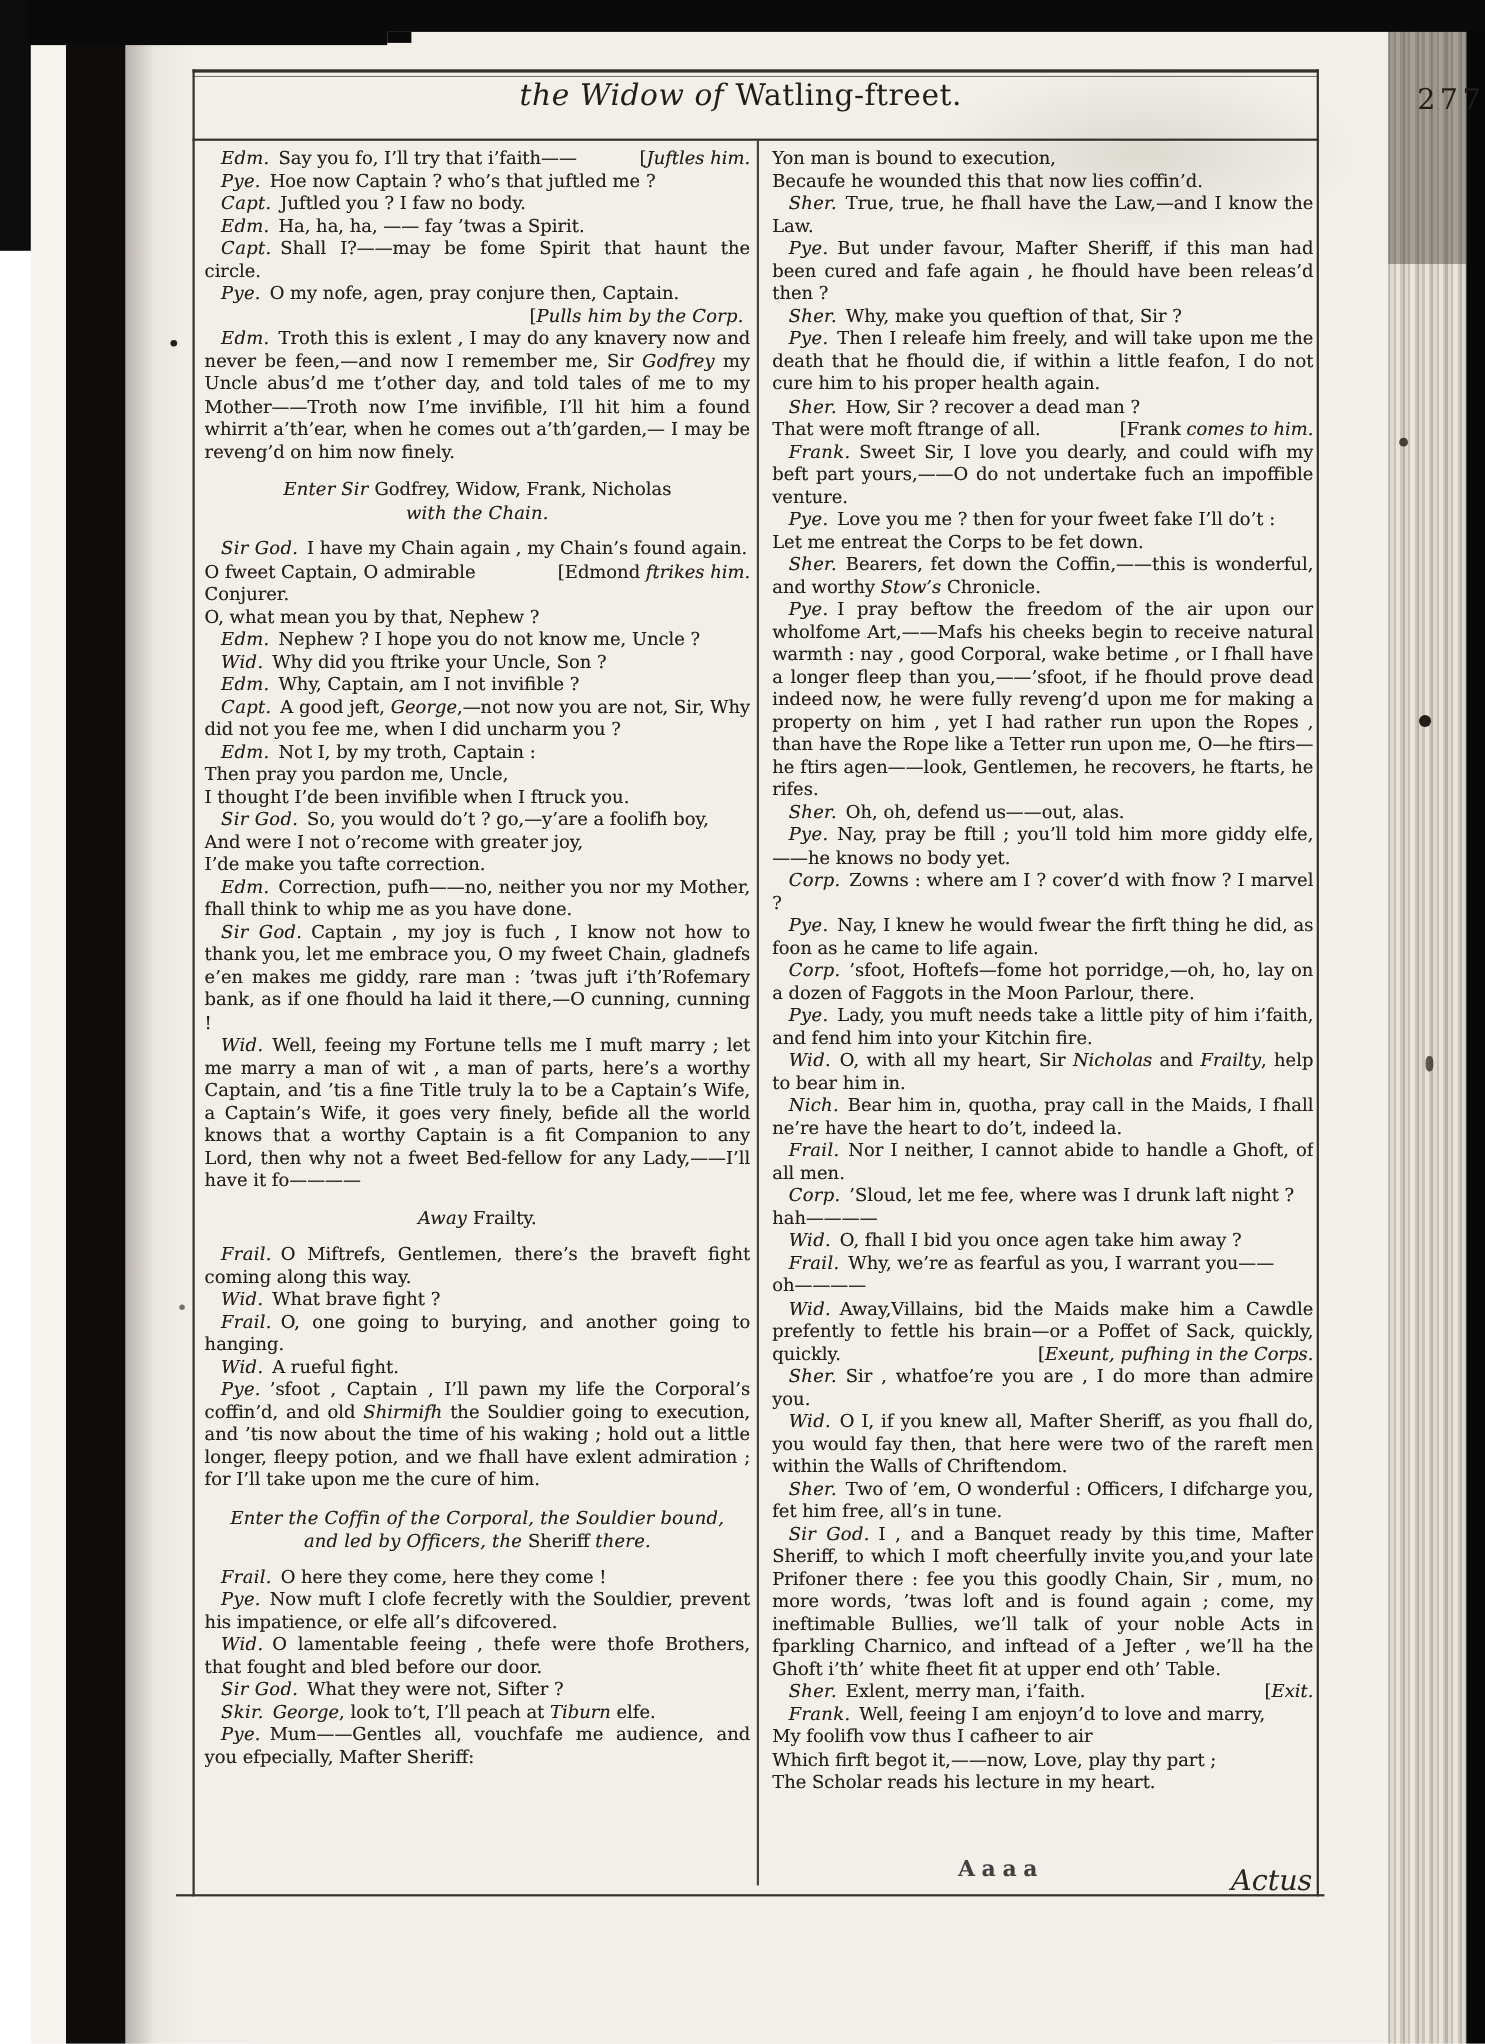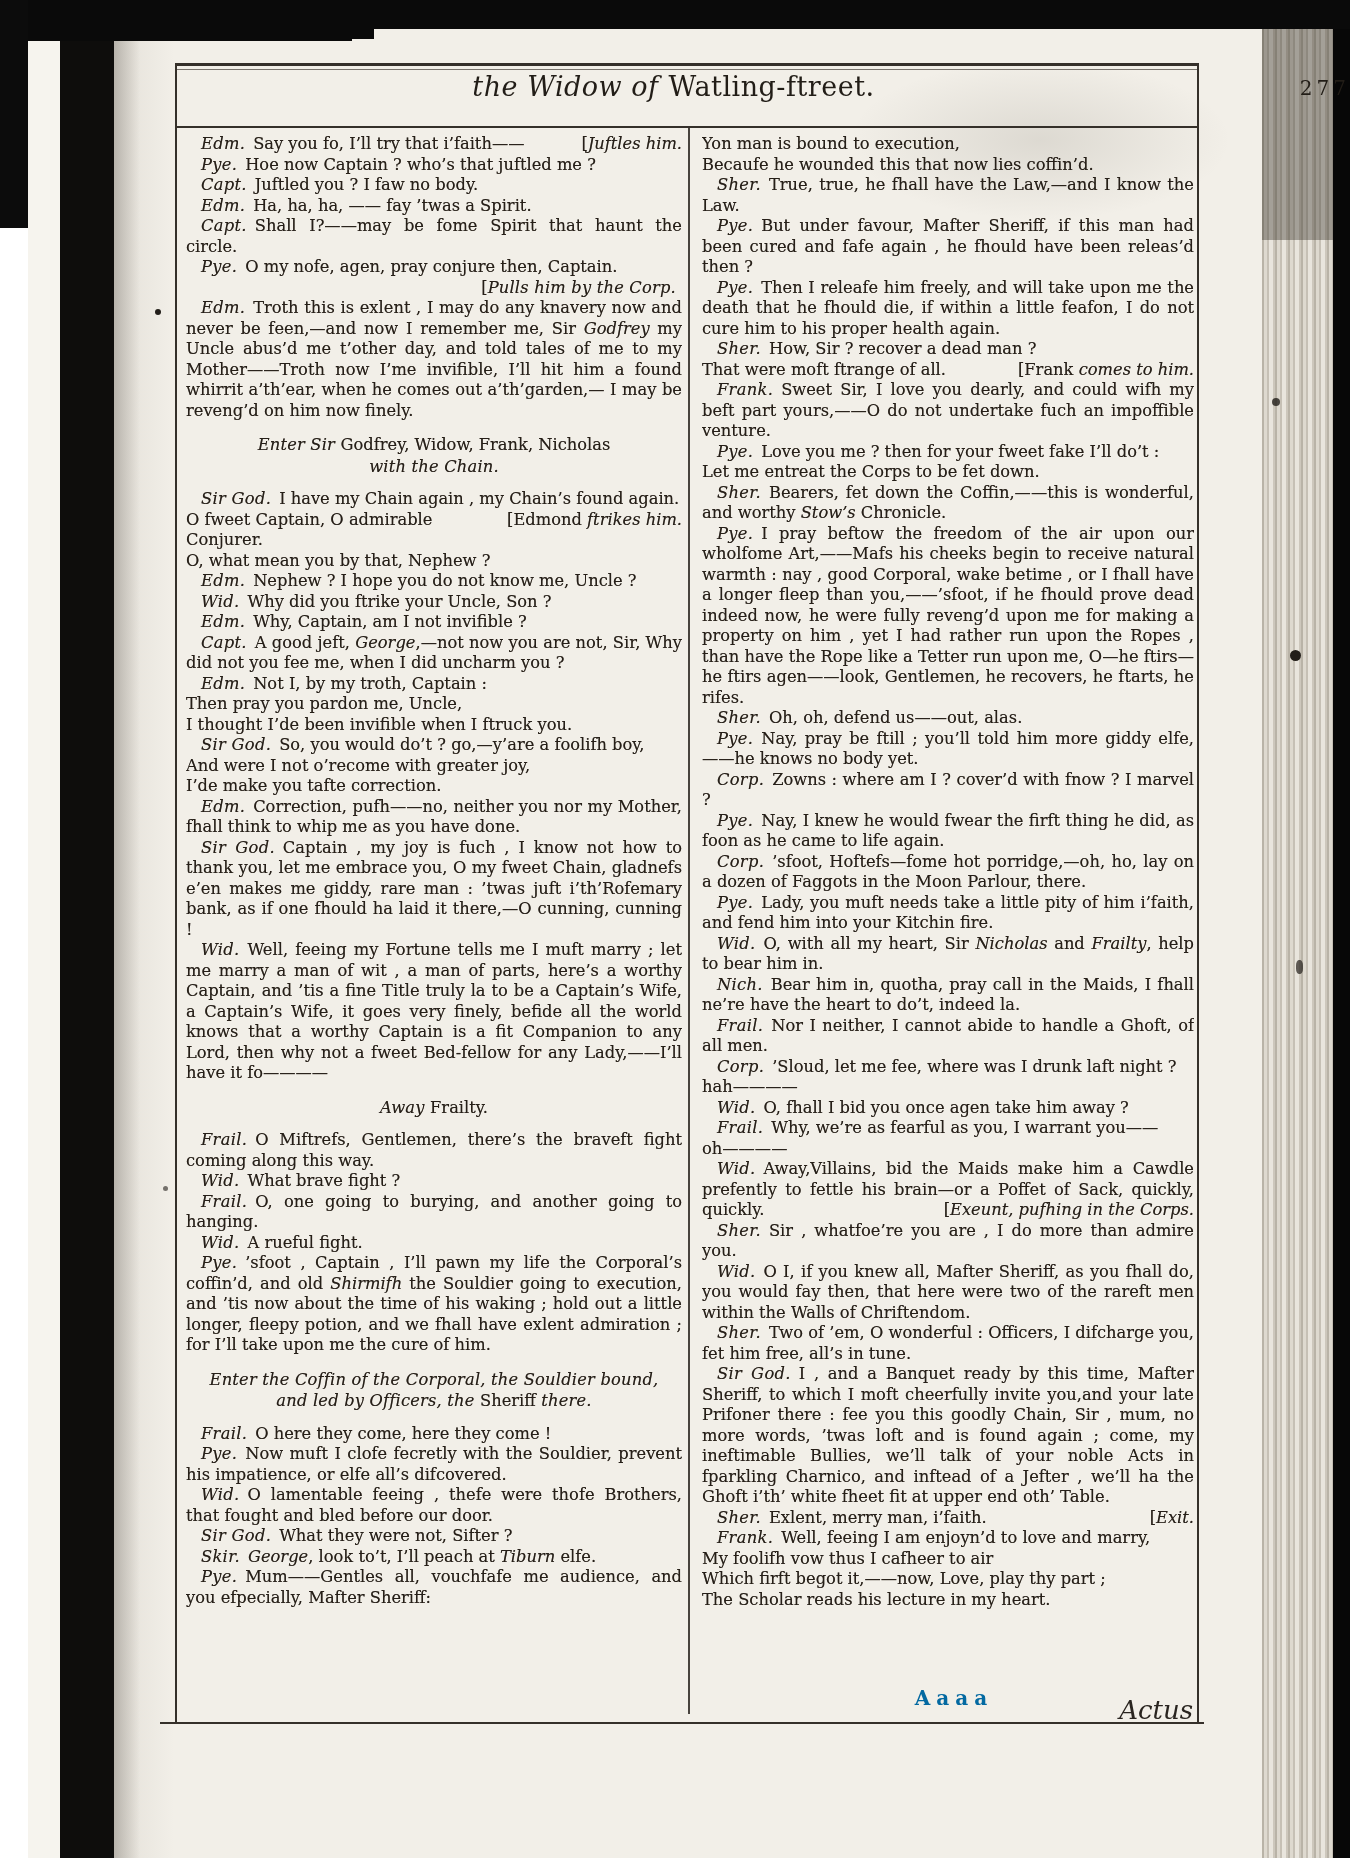--- a/index.html
+++ b/index.html
@@ -37,41 +37,41 @@
   #rule-left{left:175px;top:63px;width:2px;height:1661px;}
   #rule-right{left:1197px;top:63px;width:2px;height:1661px;}
   #rule-divider{left:688px;top:128px;width:2px;height:1586px;opacity:.9;}
   #rule-bottom{left:160px;top:1722px;width:1044px;height:2px;}
   
   #header{left:167px;top:64px;width:1197px;height:62px;}
   #page-title{position:absolute;left:0;right:0;top:7px;text-align:center;
     transform:translateX(-92px);font-size:27px;color:#221d17;white-space:nowrap;}
   #page-title .ti{font-style:italic;letter-spacing:.5px;margin-right:10px;}
   #page-title .tr{letter-spacing:.5px;}
-  #page-num{position:absolute;right:14px;top:12px;font-size:20px;letter-spacing:4px;color:#221d17;}
+  #page-num{position:absolute;right:14px;top:12px;font-size:26px;letter-spacing:4px;color:#221d17;}
   
   .col{position:absolute;top:134px;height:1582px;overflow:hidden;
     font-size:16.3px;line-height:20.5px;color:#261f18;
     text-shadow:0 0 .5px rgba(38,31,23,.55);}
   #col-left{left:186px;width:496px;}
   #col-right{left:702px;width:492px;}
   .col p{margin:0;}
   .sp{text-indent:15px;text-align:justify;}
   .vs{text-align:left;}
   .dc{text-align:center;margin:14px 0 12px !important;}
   .dc.nb{margin-bottom:1px !important;}
   .dc.nt{margin-top:1px !important;}
   .dr{text-align:right;padding-right:6px;}
   .it{font-style:italic;}
   .spk{font-style:italic;margin-right:8px;letter-spacing:.3px;}
   .dirf{float:right;margin-left:10px;}
   .dc .it,.dr .it{letter-spacing:.2px;}
   
-  #signature{left:884px;top:1686px;width:140px;text-align:center;font-size:20px;
-    letter-spacing:6px;color:#0369a1;font-weight:600;}
+  #signature{left:840px;top:1686px;width:140px;text-align:center;font-size:20px;
+    letter-spacing:6px;color:#404040;font-weight:600;}
   #catchword{left:1105px;top:1695px;width:88px;text-align:right;font-style:italic;
     font-size:26px;color:#2a2520;}
 </style>
 </head>
 <body>
 
 <div class="abs" id="paper"></div>
 <div class="abs" id="paper-tint-left"></div>
 <div class="abs" id="paper-tint-top"></div>
 <div class="abs" id="left-sliver-page"></div>
@@ -145,20 +145,21 @@
     <p class="sp"><span class="spk">Wid.</span><span class="rm">O lamentable feeing , thefe were thofe Brothers, that fought and bled before our door.</span></p>
     <p class="sp"><span class="spk">Sir God.</span><span class="rm">What they were not, Sifter ?</span></p>
     <p class="sp"><span class="spk">Skir.</span><span class="it">George</span><span class="rm">, look to’t, I’ll peach at </span><span class="it">Tiburn</span><span class="rm"> elfe.</span></p>
     <p class="sp"><span class="spk">Pye.</span><span class="rm">Mum——Gentles all, vouchfafe me audience, and you efpecially, Mafter Sheriff:</span></p>
   </div>
 <div class="col" id="col-right">
     <p class="vs"><span class="rm">Yon man is bound to execution,</span></p>
     <p class="vs"><span class="rm">Becaufe he wounded this that now lies coffin’d.</span></p>
     <p class="sp"><span class="spk">Sher.</span><span class="rm">True, true, he fhall have the Law,—and I know the Law.</span></p>
     <p class="sp"><span class="spk">Pye.</span><span class="rm">But under favour, Mafter Sheriff, if this man had been cured and fafe again , he fhould have been releas’d then ?</span></p>
+    <p class="sp"><span class="spk">Sher.</span><span class="rm">Why, make you queftion of that, Sir ?</span></p>
     <p class="sp"><span class="spk">Pye.</span><span class="rm">Then I releafe him freely, and will take upon me the death that he fhould die, if within a little feafon, I do not cure him to his proper health again.</span></p>
     <p class="sp"><span class="spk">Sher.</span><span class="rm">How, Sir ?  recover a dead man ?</span></p>
     <p class="vs"><span class="rm">That were moft ftrange of all.</span><span class="dirf"><span class="rm">[Frank </span><span class="it">comes to him.</span></span></p>
     <p class="sp"><span class="spk">Frank.</span><span class="rm">Sweet Sir, I love you dearly, and could wifh my beft part yours,——O do not undertake fuch an impoffible venture.</span></p>
     <p class="sp"><span class="spk">Pye.</span><span class="rm">Love you me ?  then for your fweet fake I’ll do’t :</span></p>
     <p class="vs"><span class="rm">Let me entreat the Corps to be fet down.</span></p>
     <p class="sp"><span class="spk">Sher.</span><span class="rm">Bearers, fet down the Coffin,——this is wonderful, and worthy </span><span class="it">Stow’s</span><span class="rm"> Chronicle.</span></p>
     <p class="sp"><span class="spk">Pye.</span><span class="rm">I pray beftow the freedom of the air upon our wholfome Art,——Mafs his cheeks begin to receive natural warmth : nay , good Corporal, wake betime , or I fhall have a longer fleep than you,——’sfoot, if he fhould prove dead indeed now, he were fully reveng’d upon me for making a property on him , yet I had rather run upon the Ropes , than have the Rope like a Tetter run upon me, O—he ftirs—he ftirs agen——look, Gentlemen, he recovers, he ftarts, he rifes.</span></p>
     <p class="sp"><span class="spk">Sher.</span><span class="rm">Oh, oh, defend us——out, alas.</span></p>
     <p class="sp"><span class="spk">Pye.</span><span class="rm">Nay, pray be ftill ; you’ll told him more giddy elfe,——he knows no body yet.</span></p>

